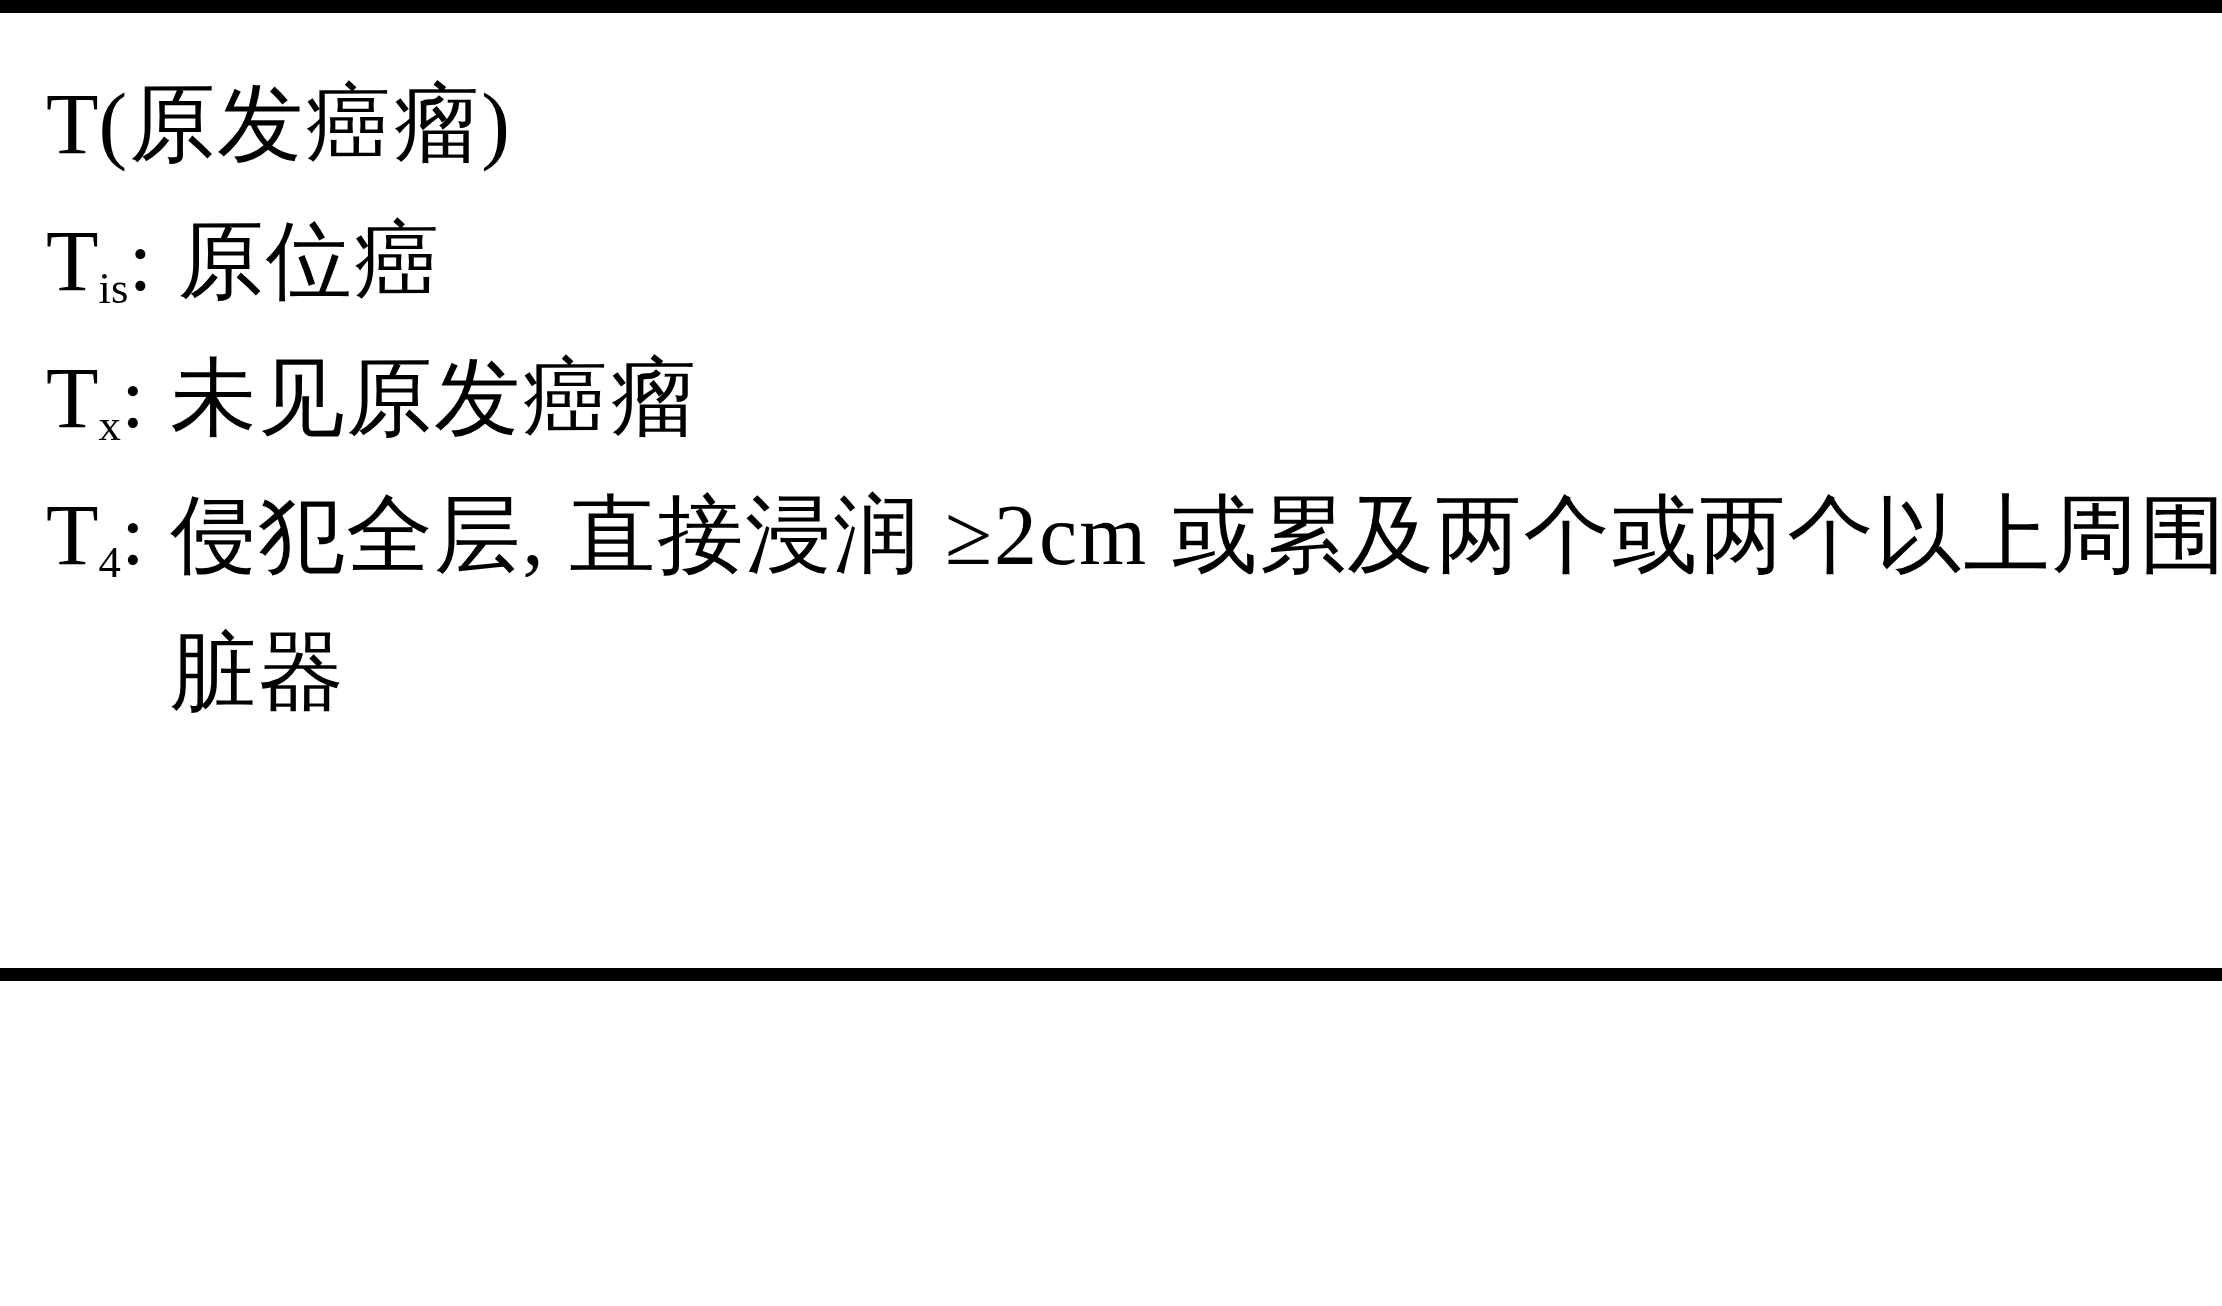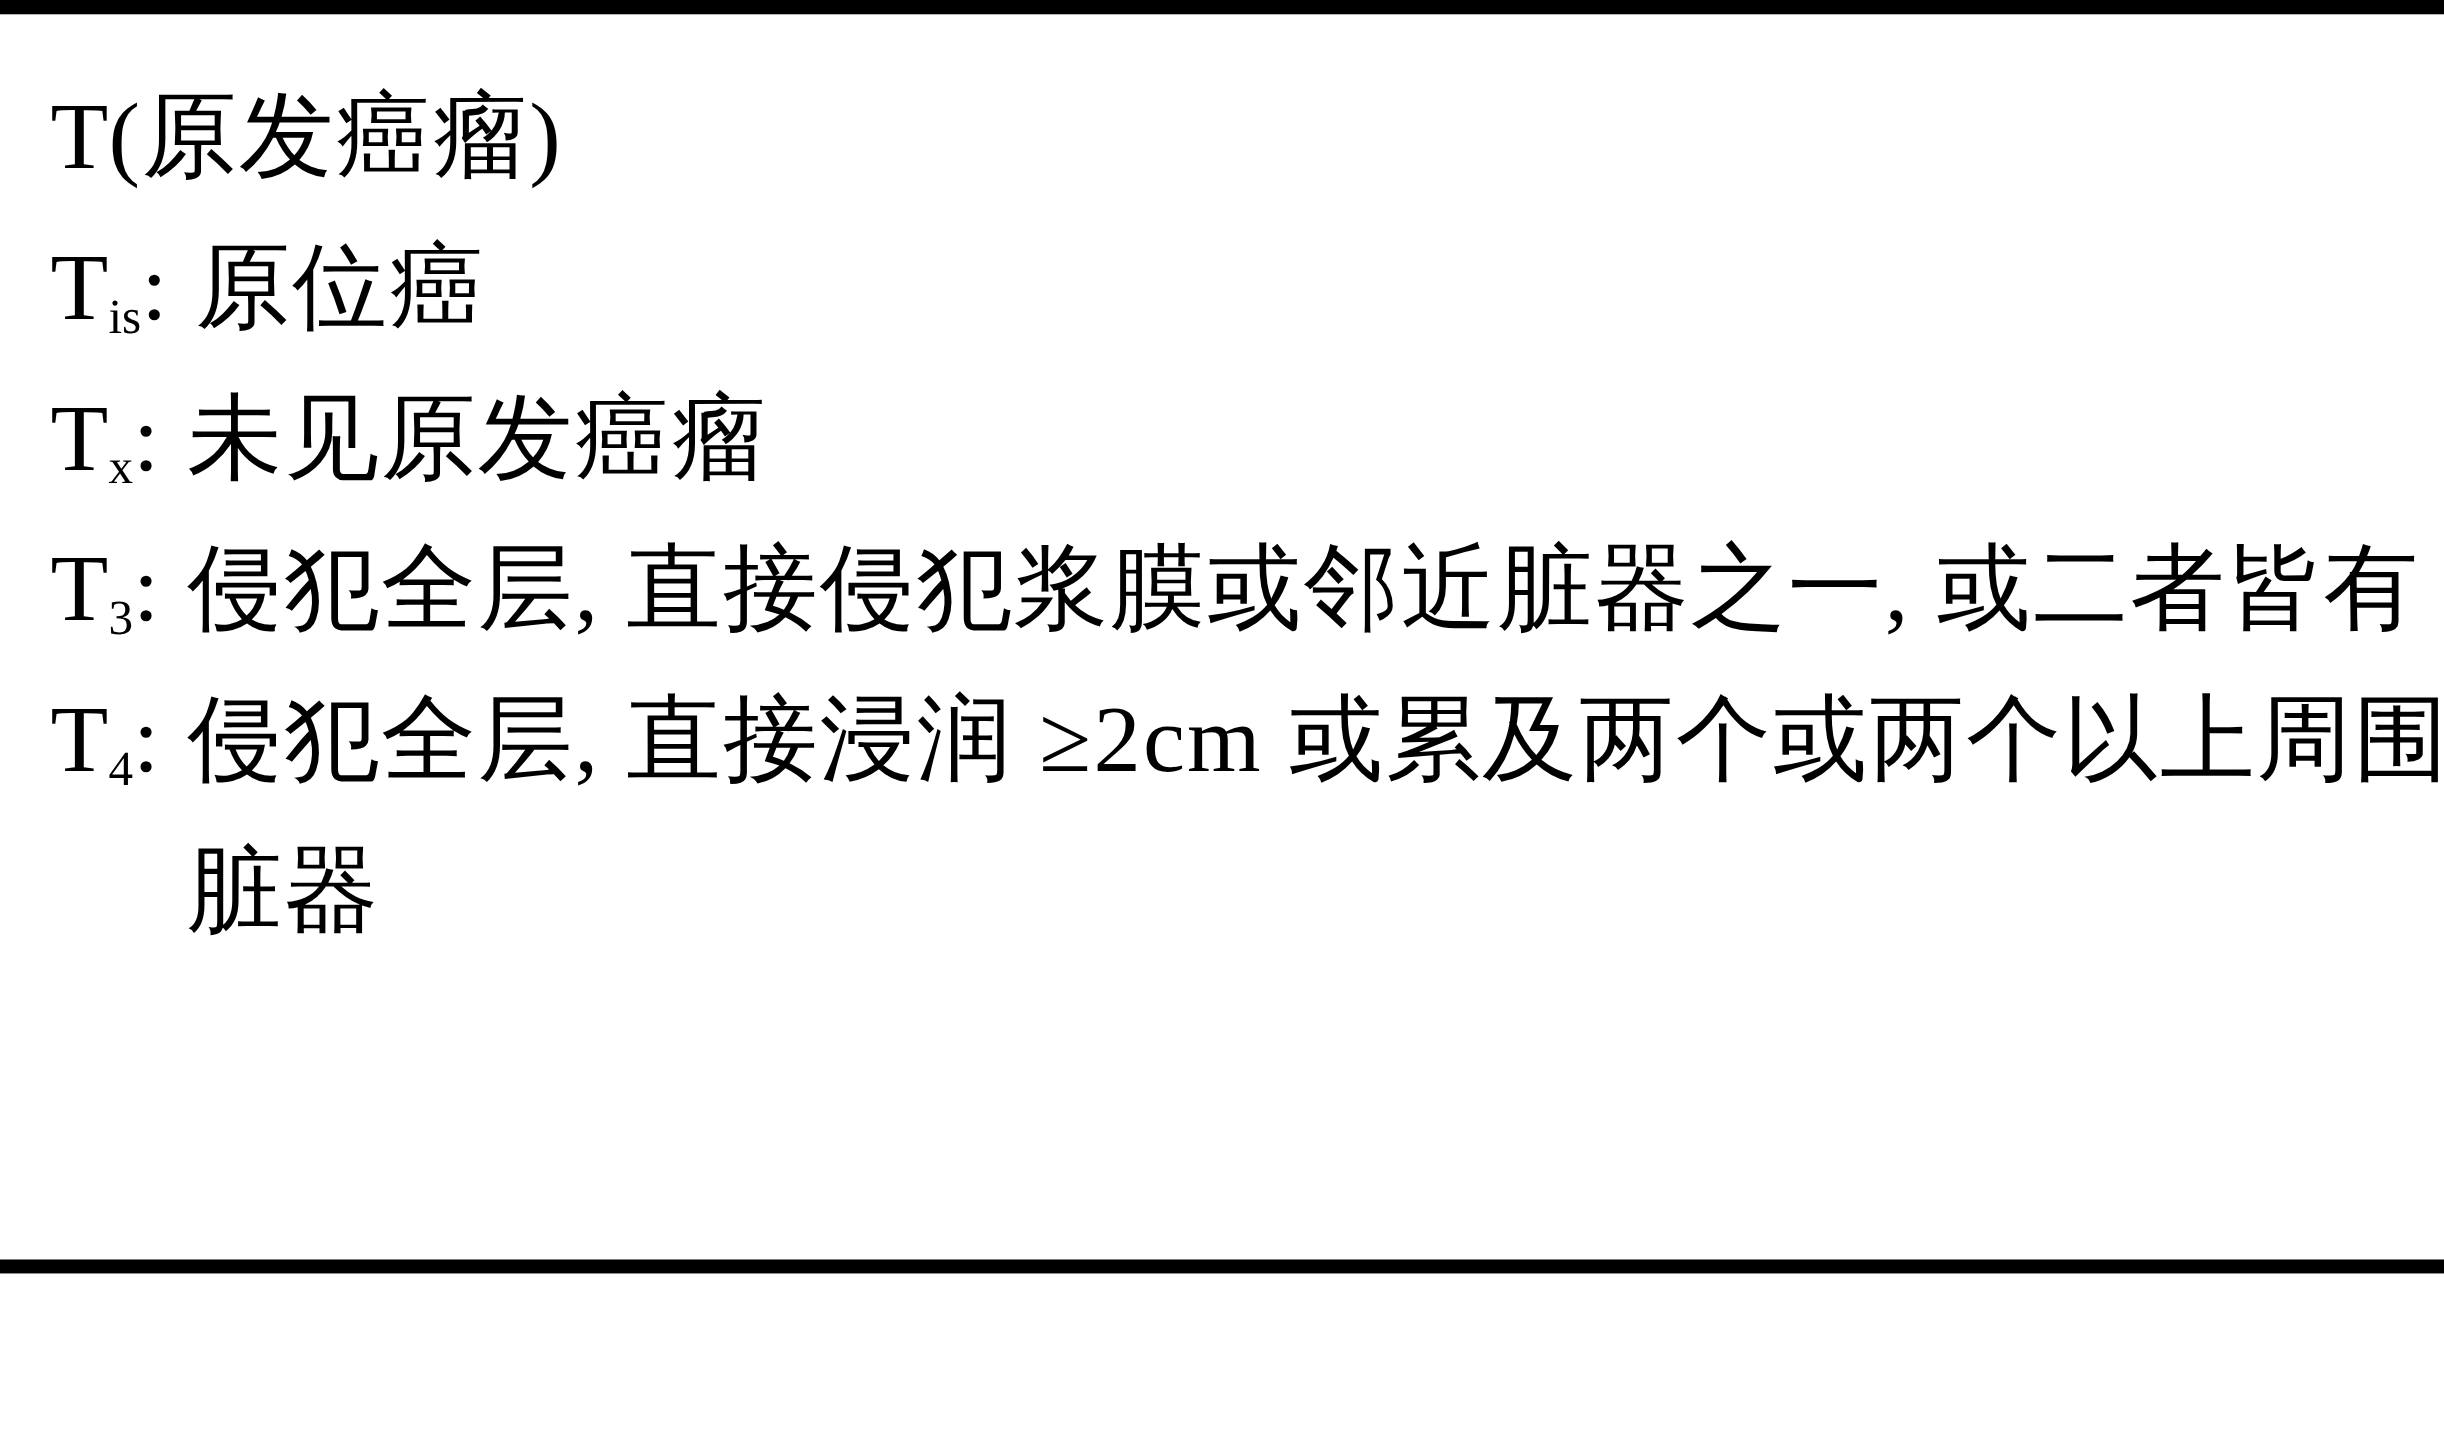--- a/index.html
+++ b/index.html
@@ -3,21 +3,21 @@
 <meta charset="utf-8">
 <style>
   html, body {
     margin: 0;
     padding: 0;
     background: #ffffff;
   }
   .page {
     position: relative;
     width: 2222px;
-    height: 1158px;
+    height: 981px;
     background: #ffffff;
     overflow: hidden;
     font-family: "Liberation Serif", "DejaVu Serif", serif;
     color: #000000;
   }
   .edge-bar {
     position: absolute;
     left: 0;
     right: 0;
     height: 13px;
@@ -57,18 +57,17 @@
 </style>
 </head>
 <body>
 
 <div class="page">
   <div class="edge-bar top"></div>
   <div class="content">
       <div class="line"><span class="t-label">T</span><span class="line-text">(原发癌瘤)</span></div>
       <div class="line"><span class="t-label">T<sub>is</sub></span><span class="line-text">: 原位癌</span></div>
       <div class="line"><span class="t-label">T<sub>x</sub></span><span class="line-text">: 未见原发癌瘤</span></div>
-      <div class="line"><span class="t-label">T<sub>3</sub></span><span class="line-text">: 侵犯全层, 直接侵犯浆膜或邻近脏器之一, 或二者皆有</span></div>
       <div class="line"><span class="t-label">T<sub>4</sub></span><span class="line-text">: 侵犯全层, 直接浸润 ≥2cm 或累及两个或两个以上周围</span></div>
       <div class="line cont"><span class="line-text">脏器</span></div>
     </div>
   <div class="edge-bar bottom"></div>
 </div>
 
 </body></html>

